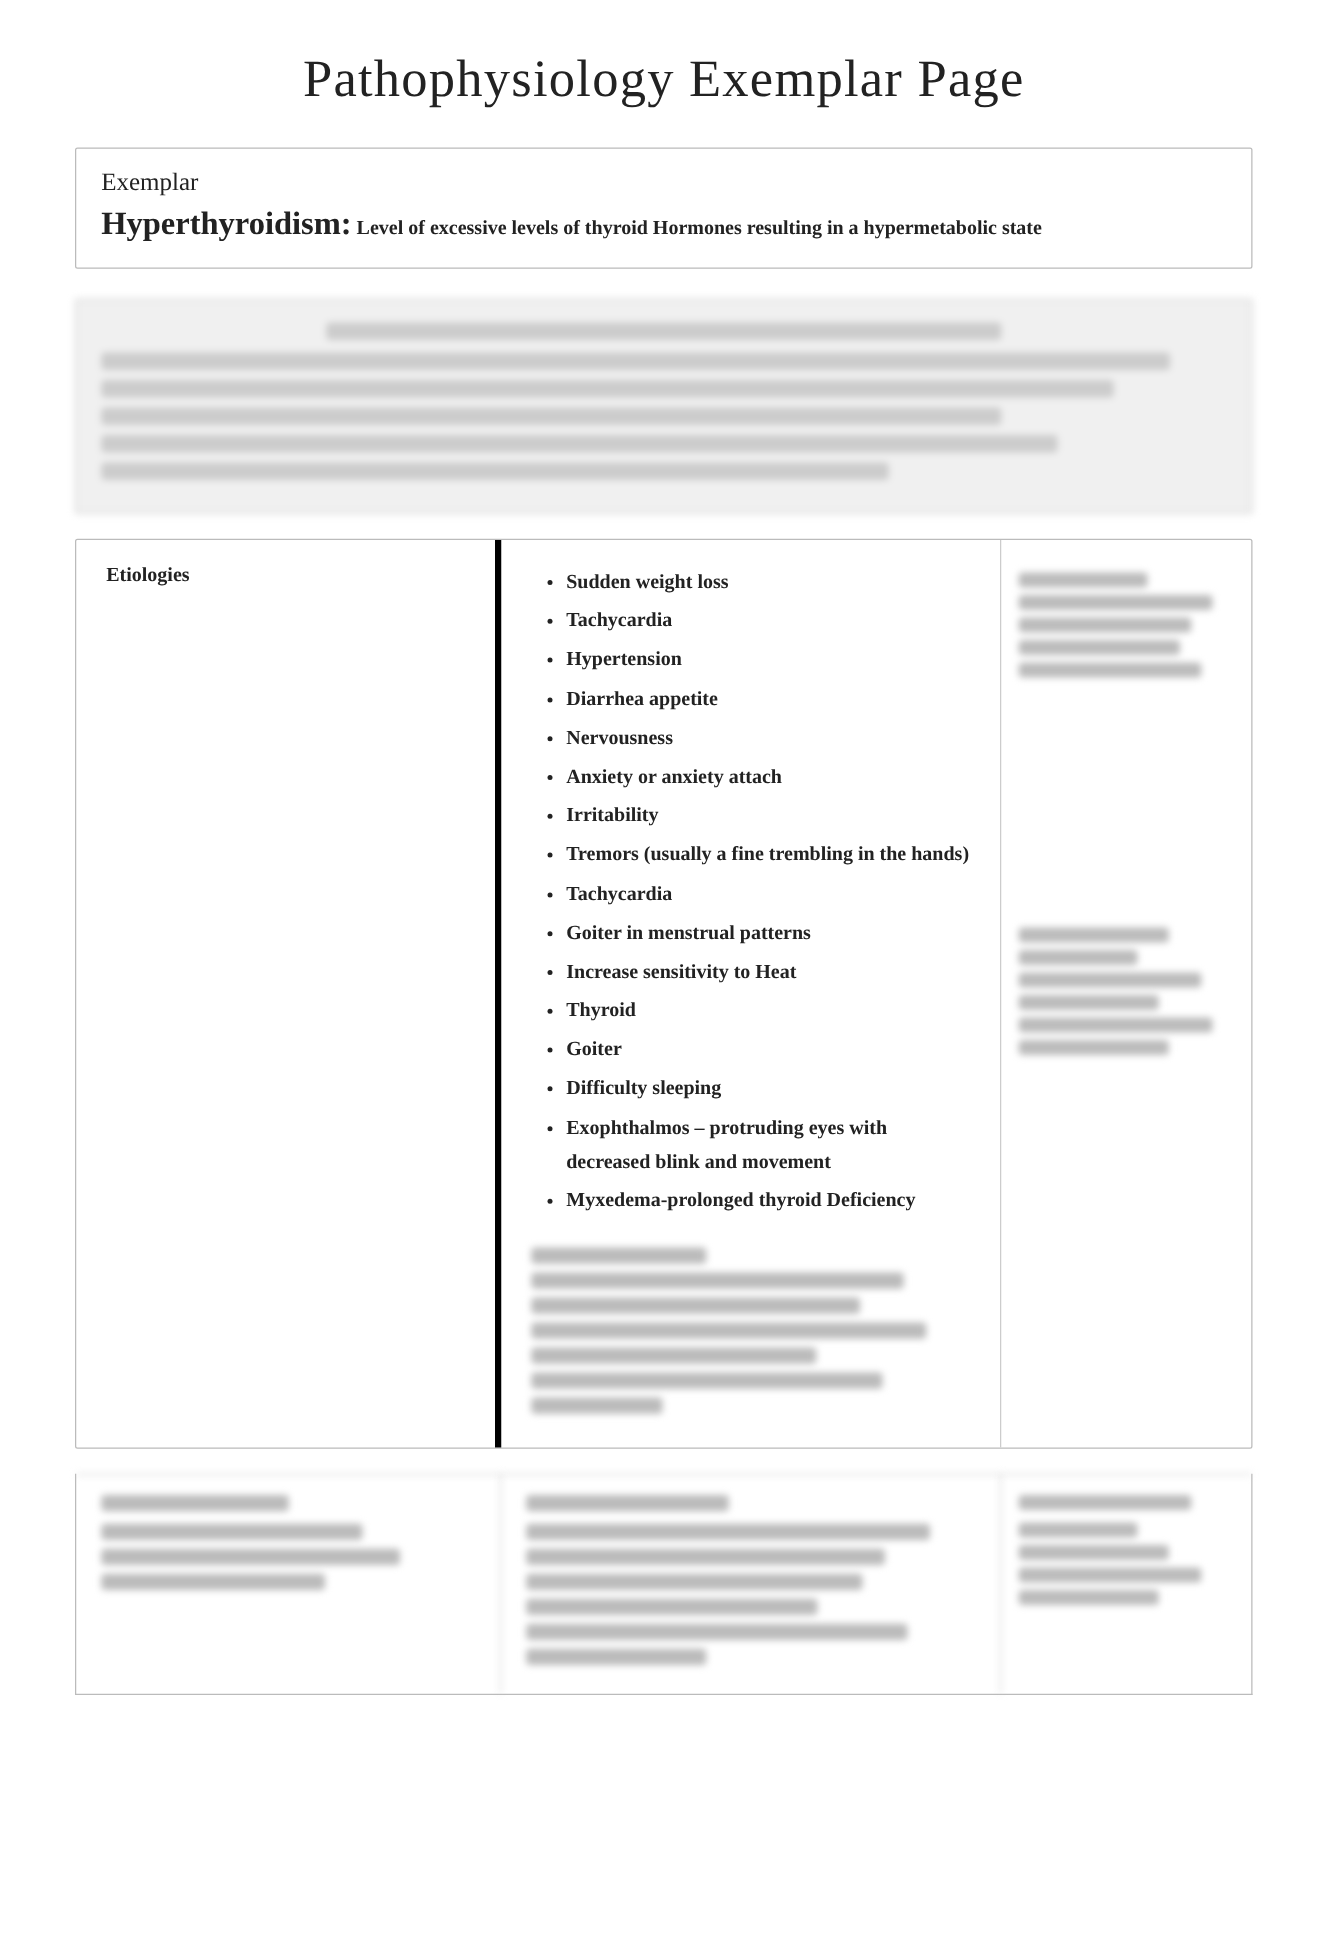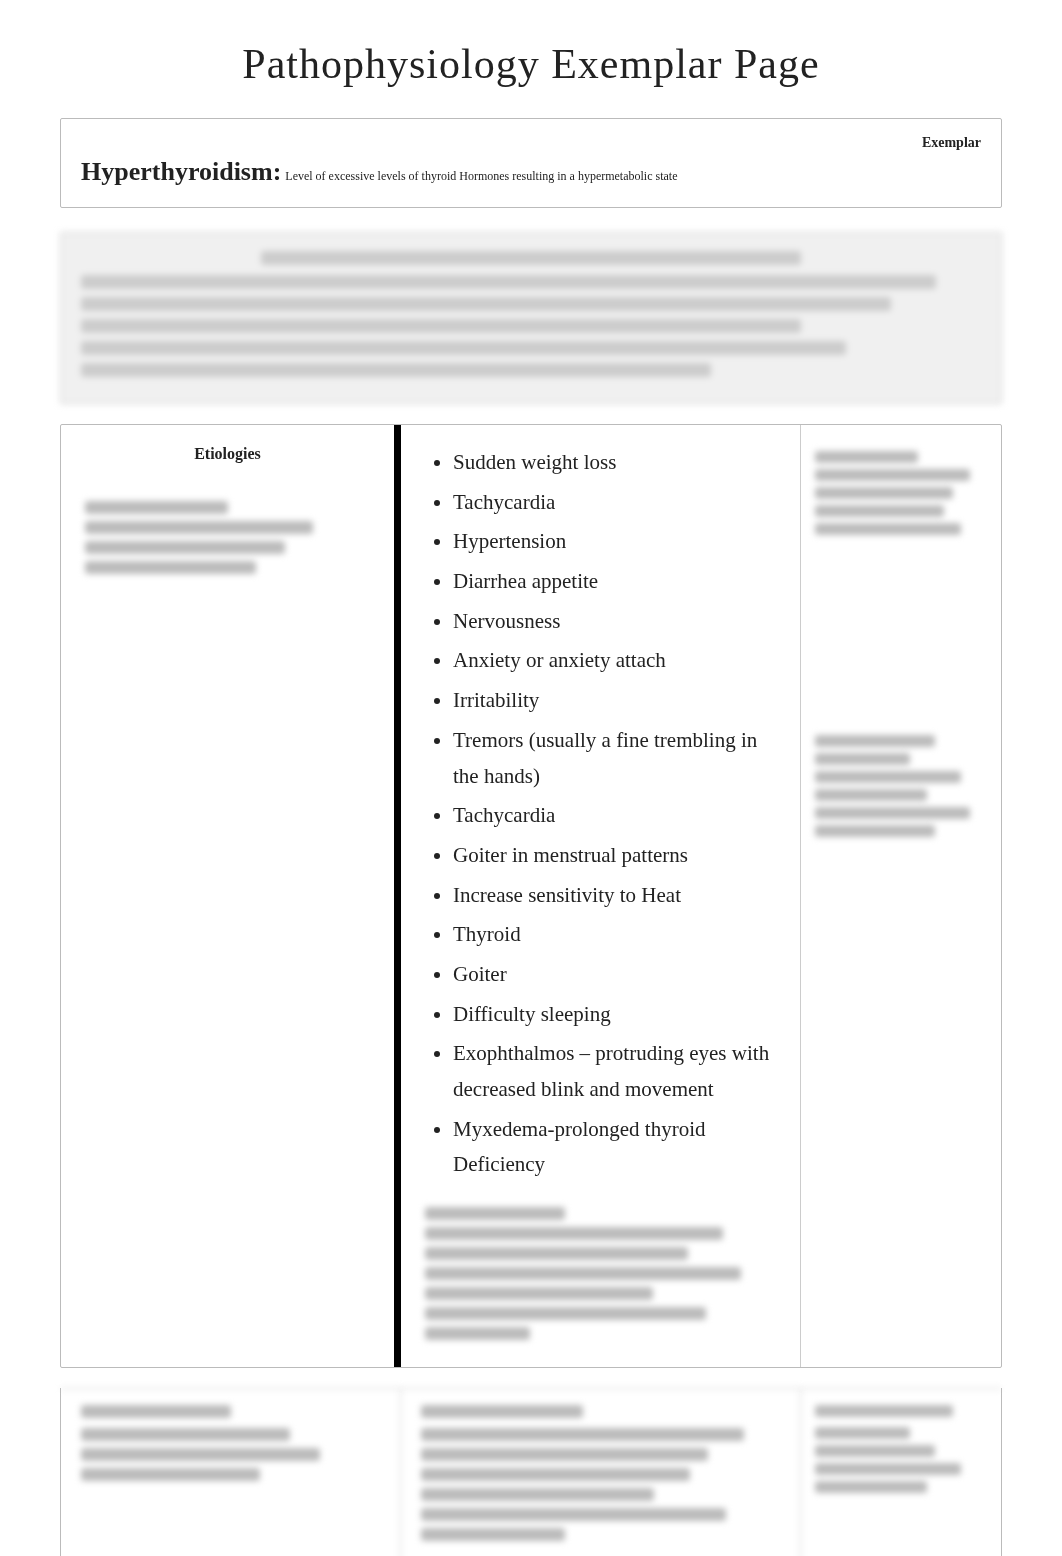--- a/index.html
+++ b/index.html
@@ -18,33 +18,34 @@
       margin-bottom: 30px;
       letter-spacing: 1px;
     }
     .exemplar-box {
       border: 1px solid #bbb;
       padding: 16px 20px 20px 20px;
       margin-bottom: 24px;
       border-radius: 2px;
     }
     .exemplar-label {
-      text-align: right;
-      font-weight: bold;
-      font-size: 14px;
+      text-align: left;
+      font-weight: normal;
+      font-size: 20px;
       margin-bottom: 6px;
     }
     .exemplar-title {
       font-size: 26px;
       font-weight: bold;
       display: inline;
     }
     .exemplar-desc {
-      font-size: 12px;
+      font-size: 16px;
       display: inline;
+      font-weight: bold;
     }
     .blurred-section {
       background: #f0f0f0;
       border: 1px solid #ccc;
       border-radius: 2px;
       padding: 18px 20px;
       margin-bottom: 20px;
       min-height: 110px;
       filter: blur(3px);
       user-select: none;
@@ -59,46 +60,47 @@
       display: flex;
       flex-direction: row;
       border: 1px solid #bbb;
       border-radius: 2px;
       margin-bottom: 20px;
       min-height: 600px;
     }
     .left-col {
       width: 340px;
       min-width: 340px;
-      border-right: 7px solid #000000;
+      border-right: 5px solid #000000;
       padding: 20px 24px 20px 24px;
       display: flex;
-      flex-direction: column;
+      flex-direction: row;
     }
     .middle-col {
       flex: 1;
       padding: 20px 24px;
       border-right: 1px solid #ccc;
     }
     .right-col {
       width: 200px;
       min-width: 200px;
       padding: 16px 14px;
     }
     .section-title {
       font-weight: bold;
       font-size: 16px;
       text-align: center;
       margin-bottom: 14px;
     }
     .bullet-list {
       list-style: disc;
       padding-left: 28px;
-      font-size: 21px;
+      font-size: 16px;
       line-height: 1.7;
+      font-weight: bold;
     }
     .bullet-list li {
       margin-bottom: 4px;
     }
     .blurred-bottom {
       filter: blur(3px);
       user-select: none;
       margin-top: 24px;
     }
     .blur-line {

